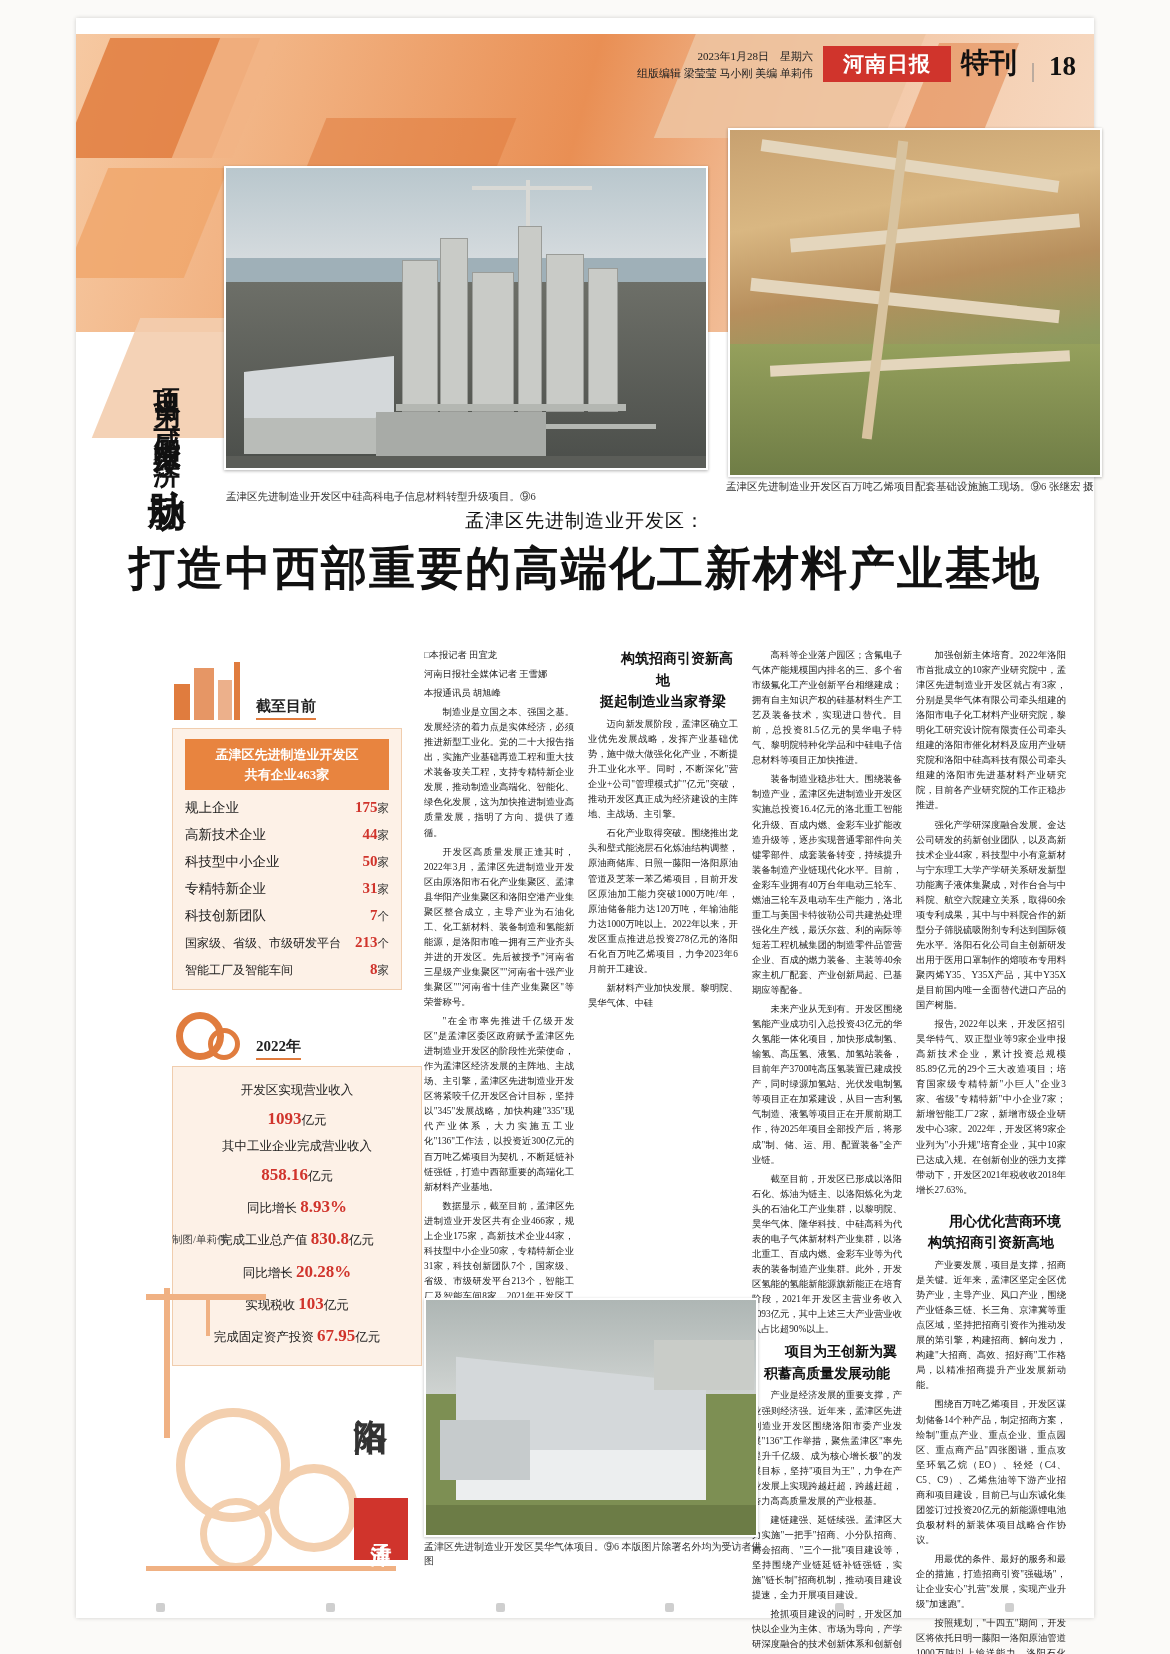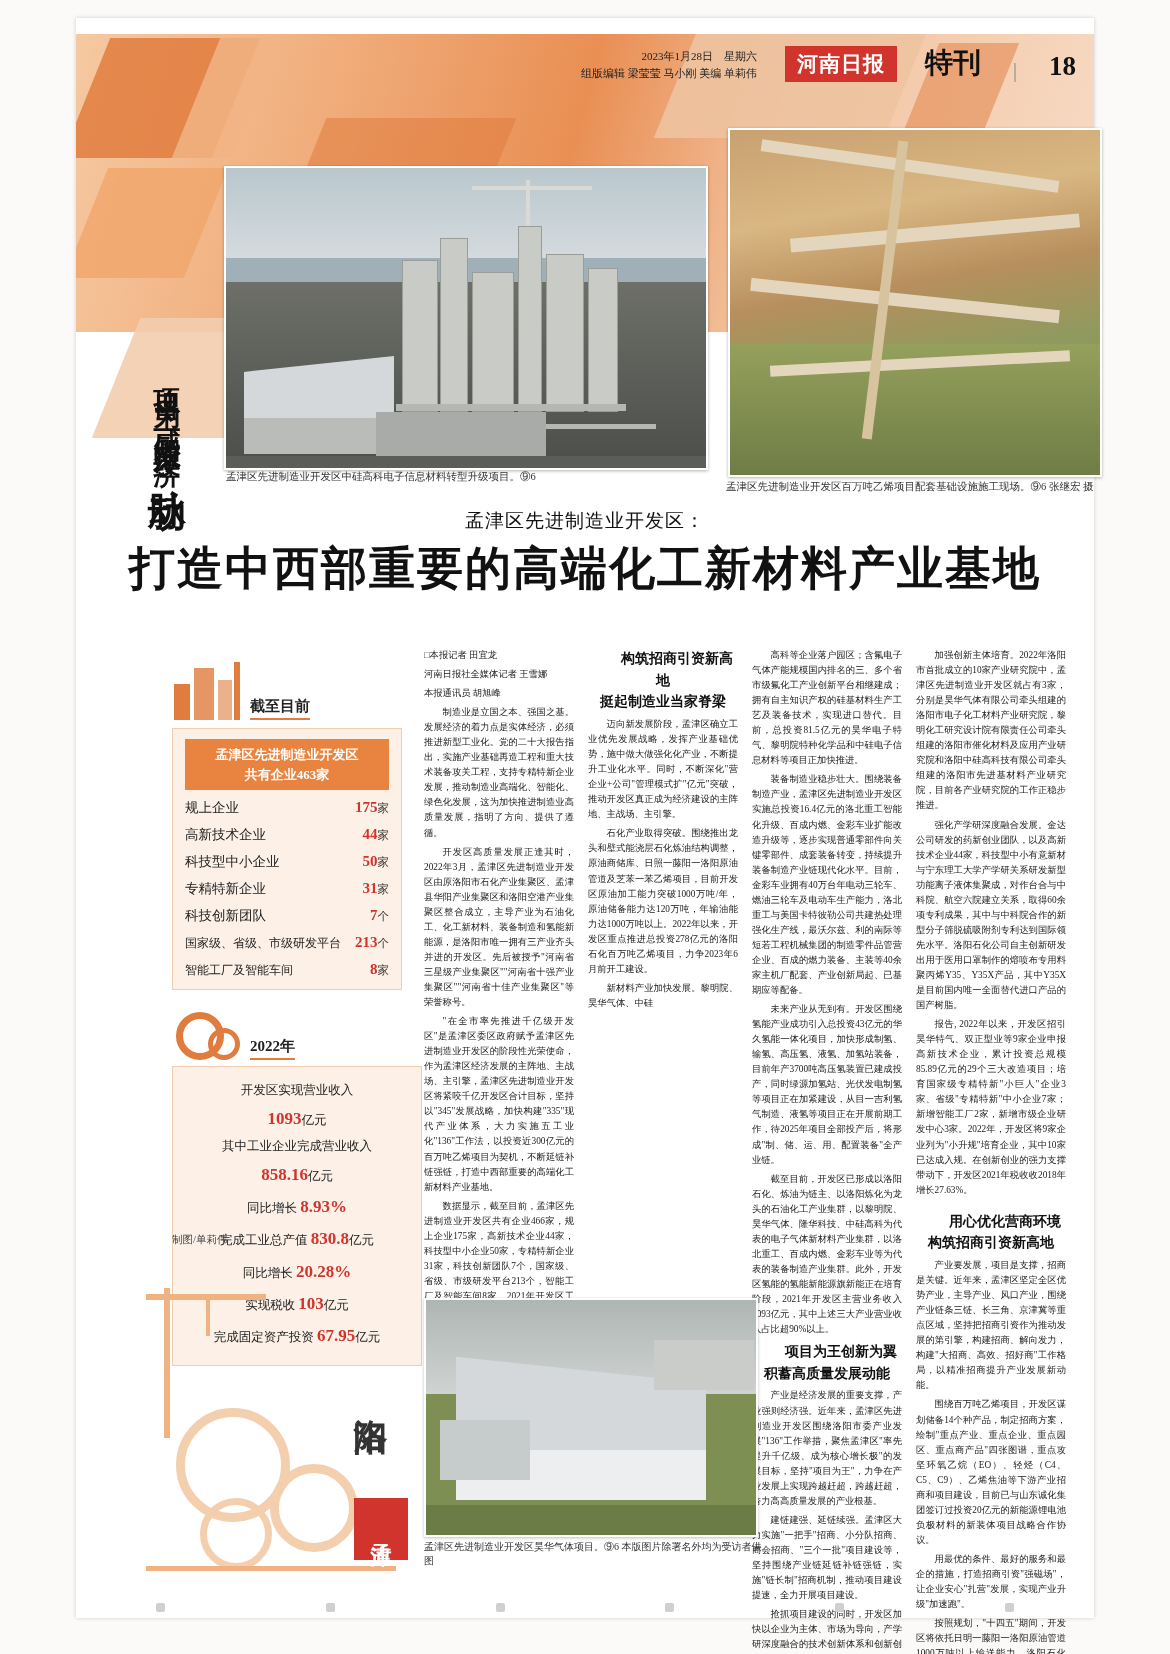--- a/index.html
+++ b/index.html
@@ -19,32 +19,32 @@
   .band-para{position:absolute;background:#e98a4e;opacity:.85;transform:skewX(-22deg);}
   .p1{left:10px;top:20px;width:150px;height:120px;background:#e07c3e;}
   .p2{left:120px;top:20px;width:60px;height:120px;background:#f2b485;}
   .p3{left:10px;top:150px;width:120px;height:110px;background:#f0a76c;}
   .p4{left:210px;top:100px;width:190px;height:200px;background:#e07c3e;opacity:.55;}
   .p5{left:600px;top:10px;width:230px;height:110px;background:#edc3a0;opacity:.9;}
   .p6{left:845px;top:25px;width:80px;height:90px;background:#e07c3e;opacity:.5;}
   .p7{left:40px;top:300px;width:260px;height:120px;background:#f3cdae;opacity:.9;}
   .p8{left:895px;top:250px;width:120px;height:180px;background:#edbf99;opacity:.8;}
   .white-strip{position:absolute;left:0;top:0;width:1018px;height:16px;background:#fff;}
-  .masthead{position:absolute;right:18px;top:26px;display:flex;align-items:flex-end;gap:28px;}
+  .masthead{position:absolute;right:18px;top:26px;display:flex;align-items:flex-end;gap:10px;}
   .mh-meta{font-size:11px;color:#222;text-align:right;line-height:1.55;}
-  .mh-logo{background:#d0342c;color:#fff;font-weight:bold;font-size:21px;padding:4px 12px;letter-spacing:1px;}
+  .mh-logo{background:#d0342c;color:#fff;font-weight:bold;font-size:21px;padding:4px 20px;letter-spacing:1px;}
   .mh-tekan{font-size:28px;font-weight:bold;color:#111;}
   .mh-sep{color:#888;font-size:20px;margin:0 4px;}
   .mh-num{font-size:27px;font-weight:bold;color:#111;}
   
   .photo{position:absolute;border:2px solid #fff;box-shadow:0 1px 3px rgba(0,0,0,.3);overflow:hidden;}
   .ph1{left:148px;top:148px;width:480px;height:300px;}
   .ph2{left:652px;top:110px;width:370px;height:345px;}
   .cap{position:absolute;font-size:10.5px;color:#333;}
-  .cap1{left:150px;top:452px;width:500px;}
+  .cap1{left:150px;top:472px;width:500px;}
   .cap2{left:650px;top:462px;width:380px;}
   
   .sky{position:absolute;left:0;top:0;right:0;height:34%;background:linear-gradient(180deg,#b9c7cd,#d8dde0);}
   .sea{position:absolute;left:0;top:30%;right:0;height:10%;background:#9fb0b8;}
   .ground{position:absolute;left:0;bottom:0;right:0;height:62%;background:linear-gradient(180deg,#6d6f68,#4b4e4a);}
   .tank{position:absolute;background:#c9cbc7;border:1px solid #9a9c98;}
   .pipe{position:absolute;background:#b4b7b2;}
   .crane{position:absolute;background:#d9d9d5;}
   .terr{position:absolute;left:0;top:0;right:0;bottom:0;
      background:linear-gradient(170deg,#c8a170 0%,#d9b782 25%,#b78f5d 45%,#8f9a5e 65%,#7c8c51 100%);}
@@ -54,21 +54,21 @@
   
   .kicker{position:absolute;left:0;top:490px;width:1018px;text-align:center;font-size:19px;color:#111;letter-spacing:1px;}
   .headline{position:absolute;left:0;top:520px;width:1018px;text-align:center;
     font-family:"DejaVu Serif", serif;font-weight:bold;font-size:46px;color:#111;letter-spacing:2px;}
   
   .vtitle{position:absolute;left:60px;top:350px;width:60px;writing-mode:vertical-rl;
     font-family:"DejaVu Serif",serif;font-weight:bold;font-size:27px;color:#111;line-height:1.5;letter-spacing:6px;}
   .vtitle .big{font-size:38px;}
   
   .infobox{position:absolute;left:96px;top:640px;width:230px;}
-  .ib-head{display:flex;align-items:flex-end;}
+  .ib-head{display:flex;align-items:flex-end;gap:6px;}
   .ib-icon{width:78px;height:62px;position:relative;}
   .bld{position:absolute;background:#e07c3e;}
   .ib-label{font-size:15px;font-weight:bold;color:#222;border-bottom:2px solid #e07c3e;padding-bottom:2px;}
   .ib-body{margin-top:8px;background:#fdf1e7;border:1px solid #f0cdae;padding:10px 12px;}
   .ib-banner{background:#e8843f;color:#fff;text-align:center;font-size:13px;font-weight:bold;padding:6px 2px;line-height:1.5;}
   .stat{display:flex;justify-content:space-between;align-items:baseline;font-size:13.5px;color:#222;margin-top:9px;text-align:center;}
   .stat .v{font-weight:bold;color:#d0342c;font-size:15px;}
   .stat .u{font-size:11.5px;color:#333;}
   .infobox2{position:absolute;left:96px;top:980px;width:250px;}
   .ib2-body{margin-top:6px;background:#fdf1e7;border:1px solid #f0cdae;padding:12px;}

